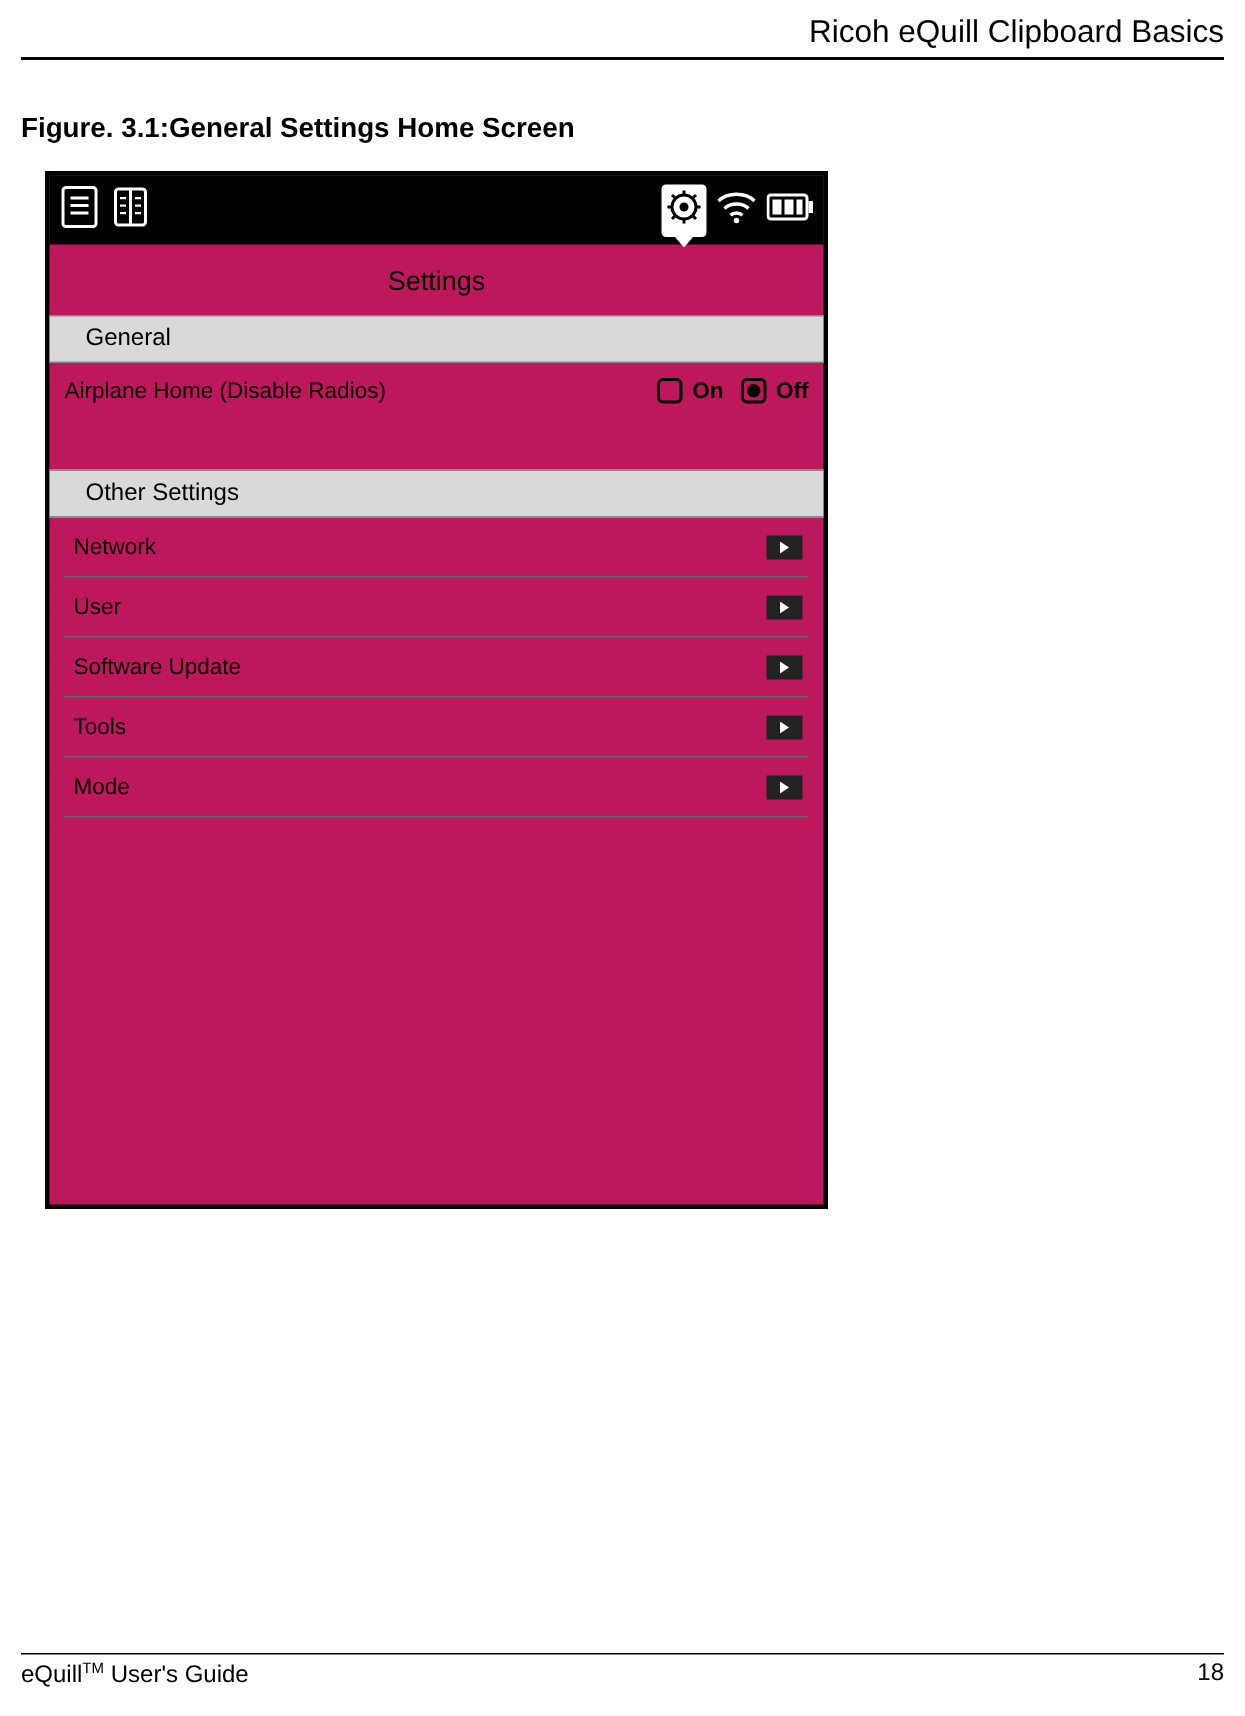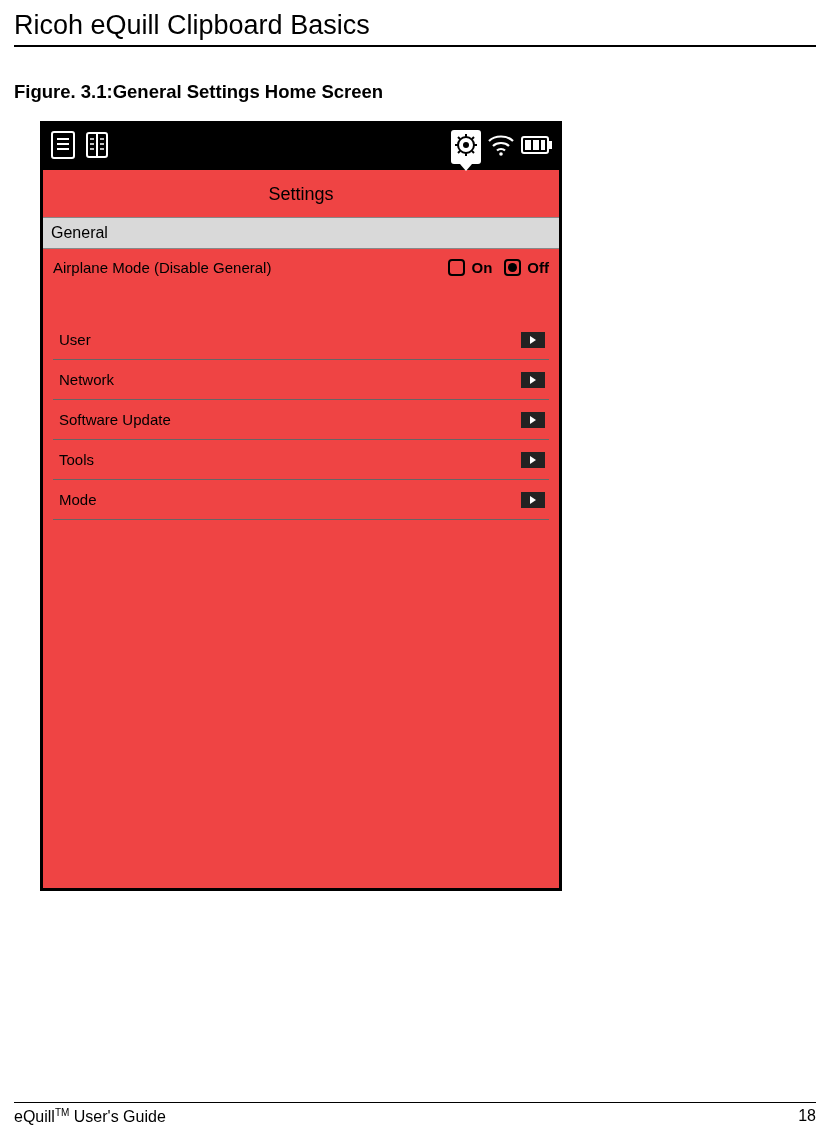--- a/index.html
+++ b/index.html
@@ -10,39 +10,40 @@
     height: 1144px;
     font-family: Arial, Helvetica, sans-serif;
     color: #000;
     background: #fff;
     position: relative;
   }
   .page {
     padding: 10px 14px 0 14px;
   }
   .running-header {
-    font-size: 27px;
+    text-align: right;
+    font-size: 21px;
     margin: 0 0 4px 0;
   }
   .header-rule {
     border: none;
     border-top: 2px solid #000;
     margin: 0 0 34px 0;
   }
   .figure-caption {
     font-size: 18.5px;
     font-weight: bold;
     margin: 0 0 18px 0;
   }
   .device-frame {
     width: 522px;
-    height: 770px;
+    height: 692px;
     border: 3px solid #000;
-    margin-left: 26px;
-    background: #ef4444;
+    margin-left: 16px;
+    background: #be185d;
   }
   .status-bar {
     height: 46px;
     background: #000;
     display: flex;
     align-items: center;
     justify-content: space-between;
     padding: 0 6px;
   }
   .status-left, .status-right {
@@ -51,21 +52,21 @@
     gap: 6px;
   }
   .panel-title {
     text-align: center;
     font-size: 18px;
     padding: 14px 0 12px 0;
   }
   .section-header {
     background: #d9d9d9;
     font-size: 16px;
-    padding: 6px 8px;
+    padding: 6px 24px;
     border-top: 1px solid #888;
     border-bottom: 1px solid #888;
   }
   .setting-row {
     display: flex;
     align-items: center;
     justify-content: space-between;
     padding: 10px 10px 44px 10px;
     font-size: 15px;
   }
@@ -199,41 +200,42 @@
             </svg>
         </span>
       </div>
     </div>
 
     <div class="panel-title">Settings</div>
 
     <div class="section-header">General</div>
 
     <div class="setting-row">
-      <span>Airplane Mode (Disable General)</span>
+      <span>Airplane Home (Disable Radios)</span>
       <span class="radio-group">
         <span class="radio"></span>
         <span>On</span>
         <span class="radio selected"></span>
         <span>Off</span>
       </span>
     </div>
 
+    <div class="section-header">Other Settings</div>
 
     <div class="list">
       <div class="list-item">
+        <span>Network</span>
+        <span class="play-btn">
+            <svg width="8" height="8" viewBox="0 0 8 8">
+              <polygon points="1,0 7,4 1,8" fill="#fff"></polygon>
+            </svg>
+          </span>
+      </div>
+      <div class="list-item">
         <span>User</span>
-        <span class="play-btn">
-            <svg width="8" height="8" viewBox="0 0 8 8">
-              <polygon points="1,0 7,4 1,8" fill="#fff"></polygon>
-            </svg>
-          </span>
-      </div>
-      <div class="list-item">
-        <span>Network</span>
         <span class="play-btn">
             <svg width="8" height="8" viewBox="0 0 8 8">
               <polygon points="1,0 7,4 1,8" fill="#fff"></polygon>
             </svg>
           </span>
       </div>
       <div class="list-item">
         <span>Software Update</span>
         <span class="play-btn">
             <svg width="8" height="8" viewBox="0 0 8 8">

